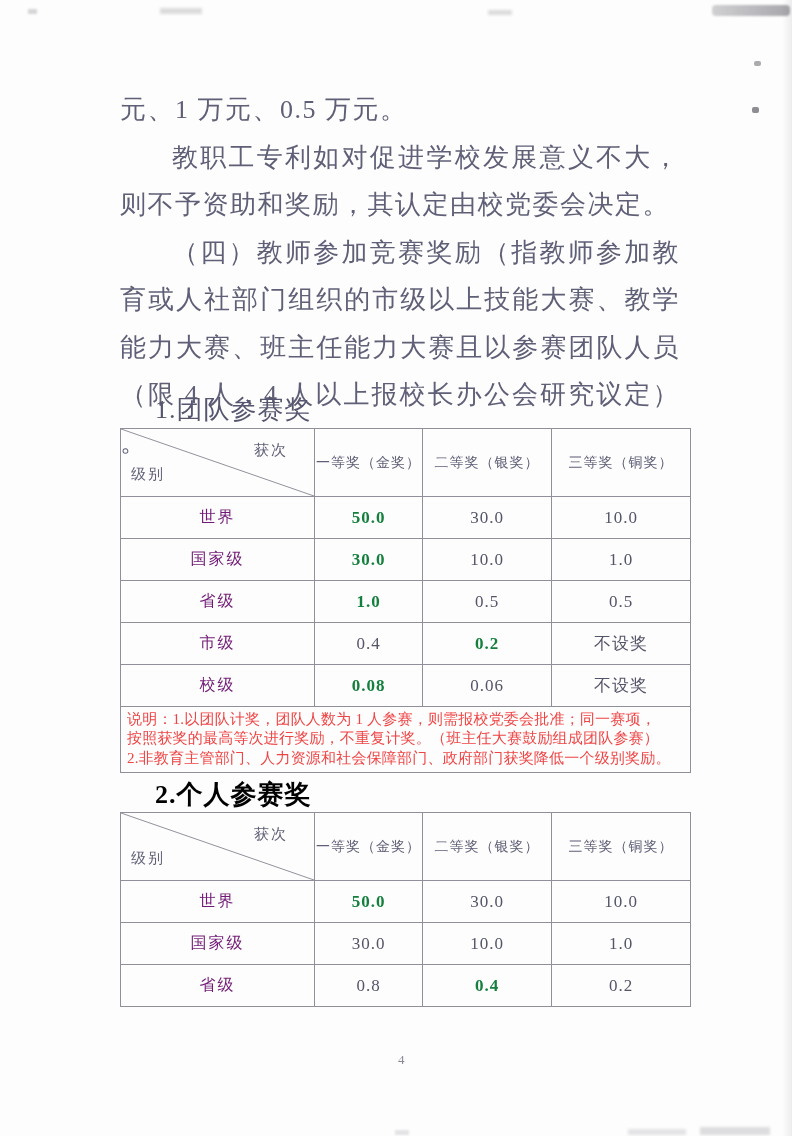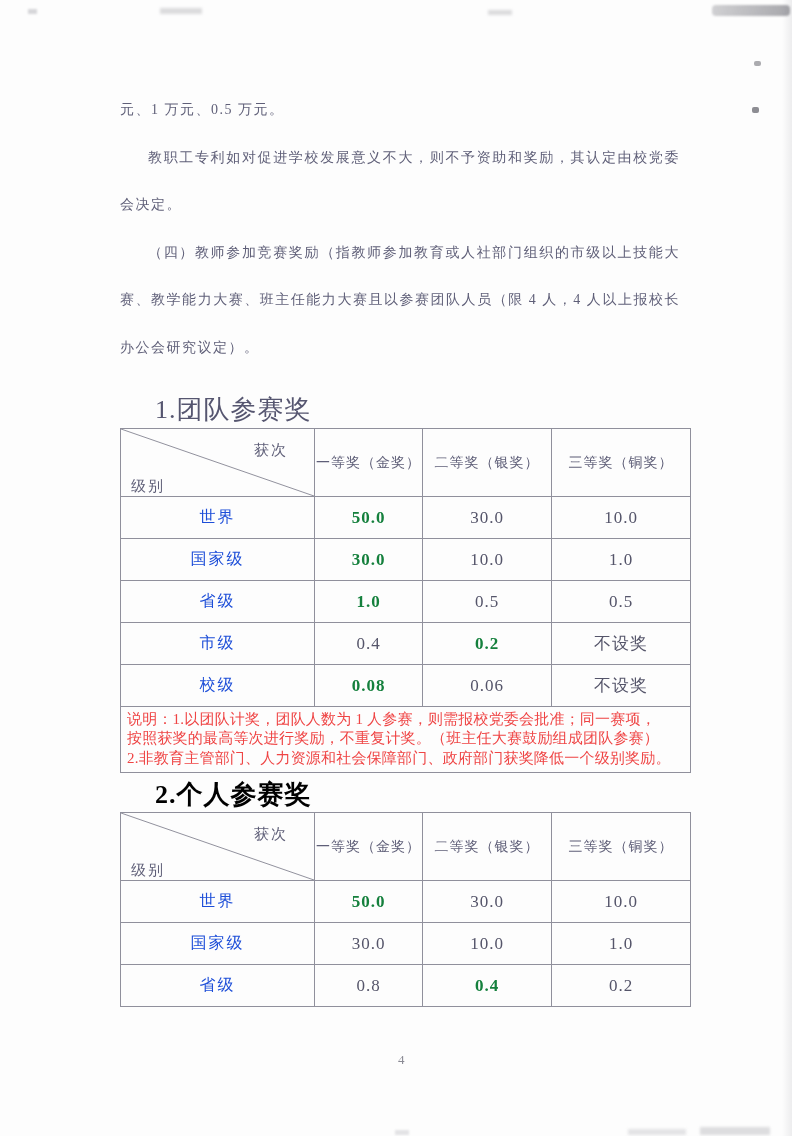--- a/index.html
+++ b/index.html
@@ -22,21 +22,21 @@
   .art-m2{left:160px;top:8px;width:42px;height:6px;background:rgba(100,100,110,0.22);filter:blur(1.5px);}
   .art-m3{left:488px;top:10px;width:24px;height:5px;background:rgba(100,100,110,0.22);filter:blur(1.5px);}
   .art-s1{left:754px;top:61px;width:7px;height:5px;background:rgba(70,70,80,0.45);border-radius:2px;filter:blur(0.5px);}
   .art-s2{left:752px;top:107px;width:7px;height:6px;background:rgba(50,50,60,0.55);border-radius:2px;filter:blur(0.5px);}
   .art-b1{left:395px;top:1130px;width:14px;height:5px;background:rgba(110,110,120,0.18);filter:blur(1px);}
   .art-b2{left:628px;top:1129px;width:58px;height:6px;background:rgba(110,110,120,0.18);filter:blur(1.5px);}
   .art-b3{left:700px;top:1127px;width:70px;height:8px;background:rgba(110,110,120,0.22);filter:blur(1.5px);}
   
   .para{
     position:absolute;left:120px;width:560px;margin:0;
-    font-size:14px;line-height:47.5px;letter-spacing:1.5px;
+    font-size:26px;line-height:47.5px;letter-spacing:1.5px;
     text-align:justify;word-break:break-all;line-break:anywhere;
     color:#5f5f78;
   }
   .para.indent{text-indent:2em;}
   .p1{top:86px;}
   .p2{top:133.5px;}
   .p3{top:228.5px;}
   .heading{
     position:absolute;left:155px;margin:0;
     font-size:26px;font-weight:400;letter-spacing:1px;color:#565670;
@@ -51,27 +51,27 @@
   }
   .t1{top:428px;}
   .t2{top:812px;}
   .tbl td{
     border:1px solid #90909c;
     text-align:center;vertical-align:middle;
     padding:0;
   }
   .tbl .hrow td{height:67px;font-size:14px;letter-spacing:1px;color:#5f5f78;}
   .tbl .drow td{height:41px;}
-  .tbl td.lvl{font-size:16px;letter-spacing:2px;color:#1d4ed8;}
+  .tbl td.lvl{font-size:16px;letter-spacing:2px;color:#701a75;}
   .tbl td.val{font-size:17px;letter-spacing:1px;color:#55556a;font-family:"Liberation Serif","DejaVu Serif",serif;}
   .tbl td.val.b{font-weight:700;color:#15803d;}
   .corner{position:relative;}
   .corner svg{position:absolute;left:0;top:0;width:100%;height:100%;display:block;}
   .corner .cl-top{position:absolute;right:26px;top:12px;font-size:15px;letter-spacing:2px;}
-  .corner .cl-bot{position:absolute;left:10px;bottom:0;font-size:15px;letter-spacing:2px;}
+  .corner .cl-bot{position:absolute;left:10px;bottom:12px;font-size:15px;letter-spacing:2px;}
   .nrow td.note{
     height:60px;text-align:left;vertical-align:middle;
     padding:2px 5px 3px 6px;
     font-size:15px;line-height:19.5px;letter-spacing:0.2px;color:#ef4444;
   }
   .pageno{
     position:absolute;left:398px;top:1052px;
     font-size:13px;color:#8a8a94;letter-spacing:0;
   }
 </style>

